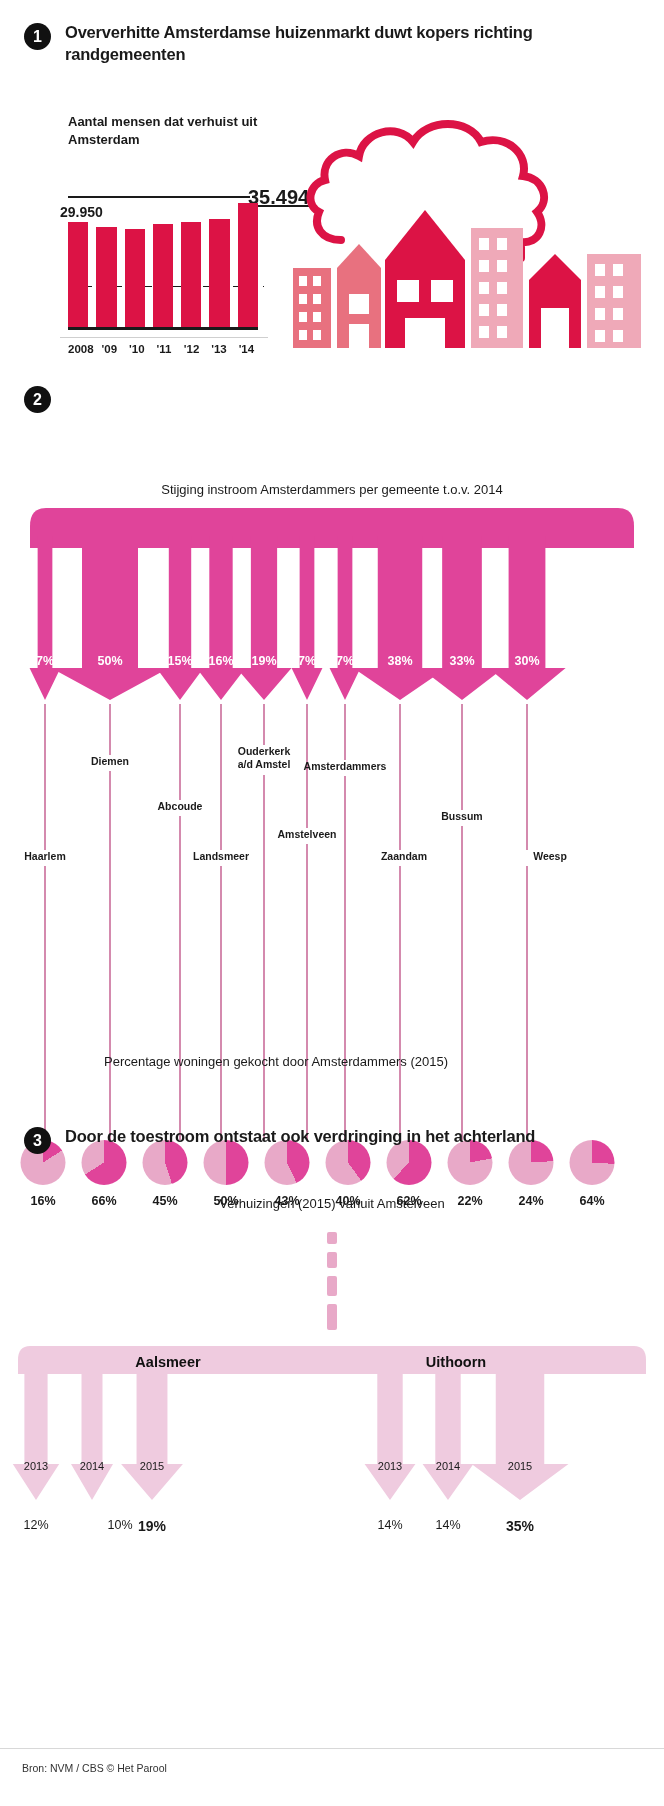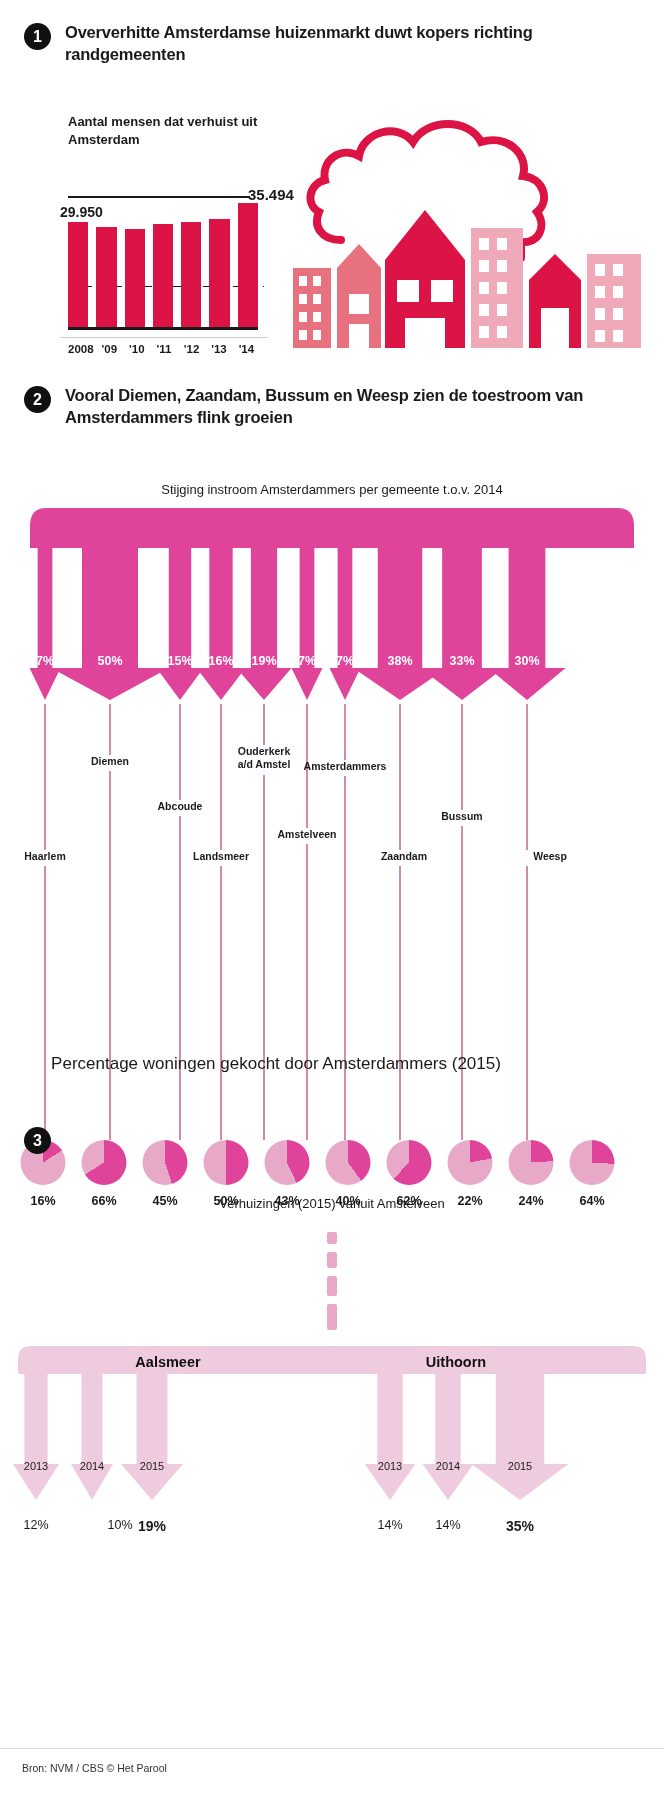--- a/index.html
+++ b/index.html
@@ -34,39 +34,39 @@
   .dashline { position: absolute; top: 106px; left: 8px; width: 196px; height: 1px;
               background: repeating-linear-gradient(to right,#1a1a1a 0 9px,transparent 9px 15px); }
   .baseline { position: absolute; top: 147px; left: 8px; width: 190px; height: 2.5px; background: #1a1a1a; }
   .bars { position: absolute; bottom: 28px; left: 8px; width: 190px; height: 131px;
           display: flex; align-items: flex-end; gap: 8px; }
   .bar { flex: 1; background: #DC1345; }
   .yearrow { position: absolute; bottom: 0; left: 8px; width: 190px;
              display: flex; gap: 8px; }
   .yearrow span { flex: 1; text-align: left; font-size: 11.5px; font-weight: bold; }
   #val-low  { position: absolute; top: 24px; left: 0px; font-size: 14px; font-weight: bold; }
-  #val-high { position: absolute; top: 6px; left: 188px; font-size: 15px; font-weight: bold; }
+  #val-high { position: absolute; top: 6px; left: 188px; font-size: 20px; font-weight: bold; text-decoration: underline; }
 
   
   #s1-art { position: absolute; top: 108px; left: 285px; width: 370px; height: 240px; }
 
   
   #sec2 { position: absolute; top: 385px; left: 0; width: 664px; }
   #s2-cap { position: absolute; top: 482px; width: 664px; text-align: center; font-size: 13px; }
   #s2-flow { position: absolute; top: 508px; left: 0; width: 664px; height: 200px; }
   .pctlbl { position: absolute; color: #fff; font-size: 12.5px; font-weight: bold;
             text-align: center; transform: translateX(-50%); }
   .leader { position: absolute; width: 1.2px; background: #D48AAE; }
   .citylbl { position: absolute; font-size: 10.5px; font-weight: bold; text-align: center;
              transform: translateX(-50%); line-height: 1.2; white-space: nowrap; }
   .pie { position: absolute; width: 45px; height: 45px; border-radius: 50%;
          transform: translateX(-50%); }
   .pielbl { position: absolute; font-size: 12.5px; font-weight: bold; text-align: center;
             transform: translateX(-50%); }
-  #s2-foot { position: absolute; top: 1054px; width: 552px; text-align: center; font-size: 17px; }
+  #s2-foot { position: absolute; top: 1054px; width: 552px; text-align: center; font-size: 13px; }
 
   
   #sec3 { position: absolute; top: 1126px; left: 0; width: 664px; }
   #s3-cap { position: absolute; top: 1196px; width: 664px; text-align: center; font-size: 13px; }
   .s3-name { position: absolute; font-size: 14.5px; font-weight: bold; color: #111;
              text-align: center; transform: translateX(-50%); }
   .s3-year { position: absolute; font-size: 11px; text-align: center; transform: translateX(-50%); }
   .s3-pct  { position: absolute; font-size: 12.5px; text-align: center; transform: translateX(-50%); }
   .s3-pct.big { font-size: 14px; font-weight: bold; }
 
@@ -157,21 +157,20 @@
       <rect x="310" y="200" width="10" height="12"></rect>
         <rect x="328" y="200" width="10" height="12"></rect>
       <rect x="310" y="222" width="10" height="12"></rect>
         <rect x="328" y="222" width="10" height="12"></rect>
     </g>
   </g>
 </svg>
 
 <div id="sec2" class="sec-head">
   <div class="badge">2</div>
-  <div class="sec-title">Vooral Diemen, Zaandam, Bussum en Weesp zien de toestroom van Amsterdammers flink groeien</div>
 </div>
 
 <div id="s2-cap">Stijging instroom Amsterdammers per gemeente t.o.v. 2014</div>
 
 <svg id="s2-flow" viewBox="0 0 664 200" preserveAspectRatio="none">
   <g id="s2-arrows" fill="#E0449A">
       <path d="M46 0 Q30 0 30 18 L30 40 L634 40 L634 18 Q634 0 618 0 Z" fill="#E0449A"></path>
       <path d="M37.64 28 L37.64 160 L29.544 160 L45 192 L60.456 160 L52.36 160 L52.36 28 Z" fill="#E0449A"></path>
       <path d="M82 28 L82 160 L51.199999999999996 160 L110 192 L168.8 160 L138 160 L138 28 Z" fill="#E0449A"></path>
       <path d="M168.8 28 L168.8 160 L156.48 160 L180 192 L203.52 160 L191.2 160 L191.2 28 Z" fill="#E0449A"></path>
@@ -266,20 +265,21 @@
     </div>
     <div class="leader" style="left: 526.4px; top: 866px; height: 274px;"></div>
     <div class="pie" style="left: 592px; top: 1140px; background: conic-gradient(rgb(224, 68, 154) 0deg, rgb(224, 68, 154) 26%, rgb(232, 169, 200) 26%, rgb(232, 169, 200) 100%);"></div>
     <div class="pielbl" style="left: 592px; top: 1194px;">64%</div>
   </div>
 
 <div id="s2-foot">Percentage woningen gekocht door Amsterdammers (2015)</div>
 
 <div id="sec3" class="sec-head">
   <div class="badge">3</div>
+  <div class="sec-title">Door de toestroom ontstaat ook verdringing in het achterland</div>
 </div>
 
 <div id="s3-cap">Verhuizingen (2015) vanuit Amstelveen</div>
 
 <svg id="s3-flow" style="position:absolute;top:1228px;left:0;width:664px;height:420px" viewBox="0 0 664 420" preserveAspectRatio="none">
   <g fill="#E8A9C8">
     <rect x="327" y="4" width="10" height="12" rx="2"></rect>
     <rect x="327" y="24" width="10" height="16" rx="2"></rect>
     <rect x="327" y="48" width="10" height="20" rx="2"></rect>
     <rect x="327" y="76" width="10" height="26" rx="2"></rect>

